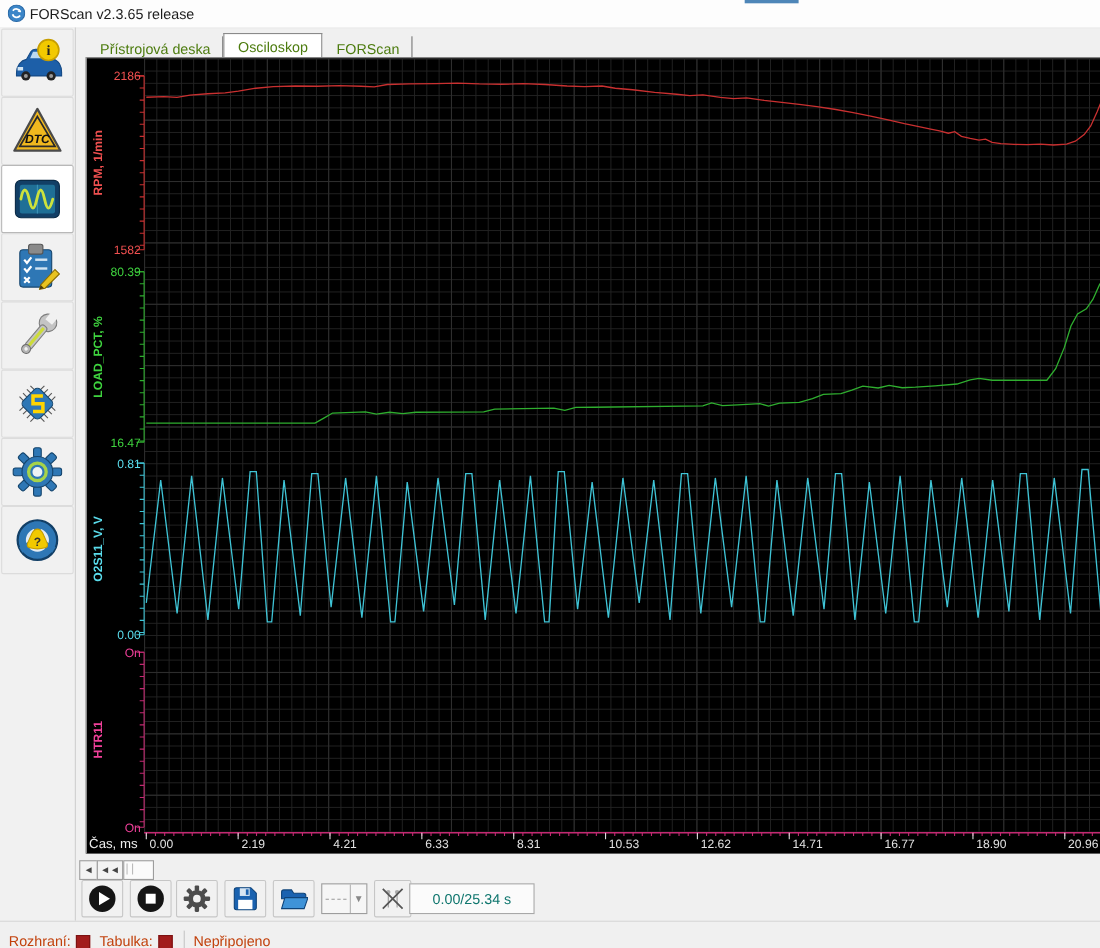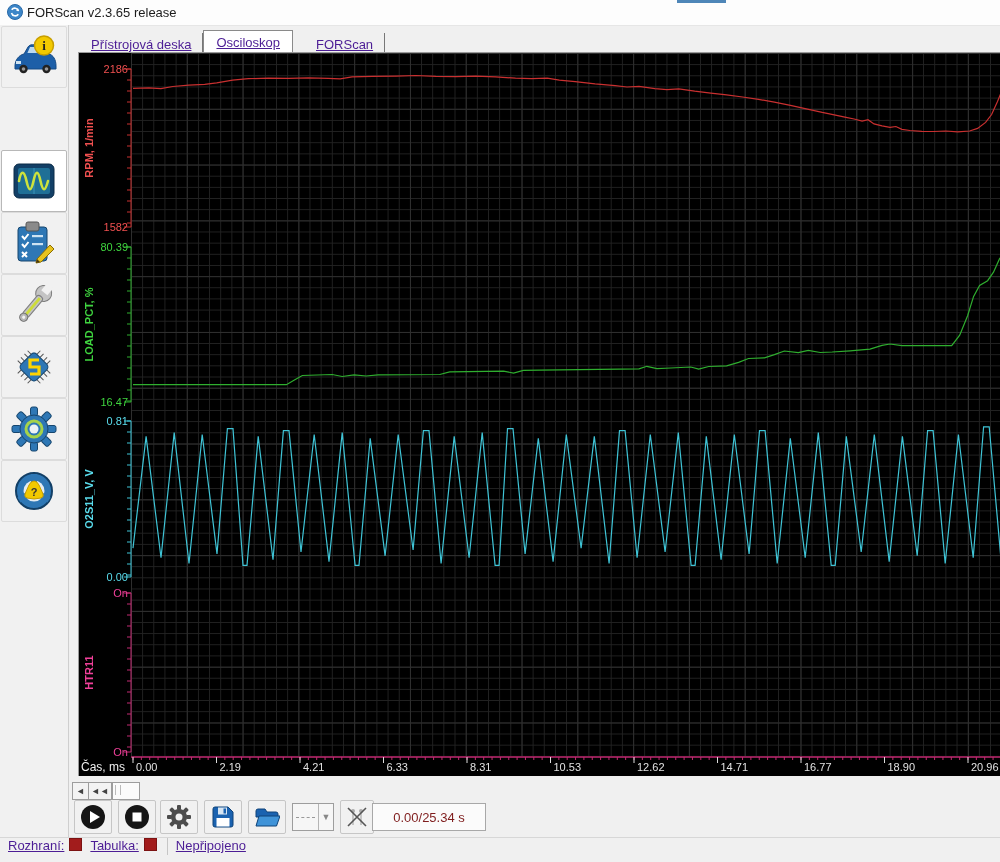--- a/index.html
+++ b/index.html
@@ -10,23 +10,23 @@
   #titlebar{left:0;top:0;width:1000px;height:25px;background:#fdfdfd;border-bottom:1px solid #e6e6e6;padding-left:44px;}
   #title-text{left:27px;top:5px;font-size:13px;color:#1c1c1c;}
   #blue-artifact{left:677px;top:0;width:49px;height:3px;background:#4e86b8;}
   
   #sidebar{left:0;top:25px;width:68px;height:837px;background:#f1f1f1;border-right:1px solid #cfcfcf;}
   .side-btn{position:absolute;left:1px;width:64px;height:60px;background:#f1f1f1;
             border:1px solid #dcdcdc;border-radius:2px;display:flex;align-items:center;justify-content:center;}
   .side-btn.active{background:#ffffff;border:1px solid #b8b8b8;}
   
   #tabbar{left:80px;top:30px;height:26px;display:flex;align-items:flex-end;}
-  .tab{font-size:13px;color:#4c1d95;padding:4px 11px 3px 11px;border-right:1px solid #777;height:16px;line-height:16px;text-decoration:underline;}
+  .tab{font-size:13px;color:#4d7c0f;padding:4px 11px 3px 11px;border-right:1px solid #777;height:16px;line-height:16px;}
   .tab.active{background:#fff;border:1px solid #8a8a8a;border-bottom:none;border-right:1px solid #8a8a8a;
-              padding:4px 12px 5px 12px;margin-right:12px;}
+              padding:4px 12px 5px 12px;margin-right:2px;}
   
   #plot{left:78px;top:52px;width:922px;height:723px;background:#000;
         border-left:1px solid #9a9a9a;border-top:1px solid #9a9a9a;}
   #grid{left:52px;top:0;width:870px;height:703px;
     background-image:
       linear-gradient(to right,#2e2e2e 1px,transparent 1px),
       linear-gradient(to bottom,#2e2e2e 1px,transparent 1px),
       linear-gradient(to right,#222 1px,transparent 1px),
       linear-gradient(to bottom,#222 1px,transparent 1px);
     background-size:55.8px 55.8px,55.8px 55.8px,11.16px 11.16px,11.16px 11.16px;}
@@ -38,24 +38,24 @@
   #scroll-thumb{position:absolute;left:42px;top:0;width:26px;height:16px;background:#fbfbfb;border:1px solid #9d9d9d;}
   #scroll-thumb i{display:block;width:1px;height:10px;background:#bbb;margin:2px 2px;float:left;}
   
   #toolbar{left:70px;top:800px;width:930px;height:38px;}
   .tool-btn{position:absolute;top:0;width:36px;height:32px;background:#f1f1f1;border:1px solid #c6c6c6;
             border-radius:2px;display:flex;align-items:center;justify-content:center;}
   #combo{left:222px;top:3px;width:40px;height:26px;background:#f6f6f6;border:1px solid #9d9d9d;display:flex;}
   #combo .line{flex:1;border-bottom:1px dashed #999;margin:12px 3px;}
   #combo .arrow{width:14px;border-left:1px solid #b5b5b5;color:#888;font-size:9px;display:flex;align-items:center;justify-content:center;}
   #timebox{left:302px;top:3px;width:112px;height:26px;background:#fbfbfb;border:1px solid #a8a8a8;
-           display:flex;align-items:center;justify-content:center;font-size:13px;color:#7f1d1d;}
+           display:flex;align-items:center;justify-content:center;font-size:13px;color:#0f766e;}
   
   #statusbar{left:0;top:837px;width:1000px;height:25px;background:#f0f0f0;border-top:1px solid #d7d7d7;
-             display:flex;align-items:flex-start;font-size:13px;color:#4c1d95;text-decoration:underline;}
+             display:flex;align-items:flex-end;font-size:13px;color:#c2410c;}
   .sq{width:11px;height:11px;background:#a21c1c;border:1px solid #7c1212;display:inline-block;margin:0 8px 0 5px;}
   #status-div{width:1px;height:17px;background:#c6c6c6;margin:0 8px 0 2px;}
 </style>
 </head>
 <body>
 
 <div class="abs" id="titlebar">
   <svg class="abs" style="left:7px;top:4px" width="16" height="16" viewBox="0 0 16 16">
     <circle cx="8" cy="8" r="7.5" fill="#3c86c8" stroke="#2a6aa8"></circle>
     <path d="M4.5 9a3.8 3.8 0 0 0 6.8 1.2" stroke="#fff" stroke-width="1.6" fill="none"></path>
@@ -71,20 +71,27 @@
     <svg width="48" height="48" viewBox="0 0 48 48">
       <path d="M5 33c0-6 4-11 9-12l4-7c1-1.6 2.6-2.2 4.2-2.2h7c2 0 4 1 5.2 3l4 6c5 1 7.6 6.2 7.6 12v3.2H5z" fill="#1d5fa8" stroke="#154a85"></path>
       <path d="M20 14h7c1.4 0 2.4.6 3 1.7l2.6 4.3H17.4z" fill="#bcd9f0"></path>
       <circle cx="13.5" cy="36" r="4.2" fill="#222"></circle>
         <circle cx="13.5" cy="36" r="1.8" fill="#999"></circle>
       <circle cx="36.5" cy="36" r="4.2" fill="#222"></circle>
         <circle cx="36.5" cy="36" r="1.8" fill="#999"></circle>
       <path d="M6 28h5v3H6z" fill="#cfe3f2"></path>
       <circle cx="34" cy="12.5" r="9.5" fill="#f2c900" stroke="#c79e00" stroke-width="1.5"></circle>
       <text x="34" y="17" text-anchor="middle" font-size="13" font-weight="bold" font-family="Liberation Serif,serif" fill="#222">i</text>
+    </svg>
+  </div>
+  <div class="side-btn" style="top:63px">
+    <svg width="48" height="48" viewBox="0 0 48 48">
+      <path d="M24 4 45 42 H3 Z" fill="#f0b81e" stroke="#4a4a4a" stroke-width="2" stroke-linejoin="round"></path>
+      <path d="M24 11 40 38 H8 Z" fill="none" stroke="#2a2a2a" stroke-width="1.6"></path>
+      <text x="24" y="35" text-anchor="middle" font-size="11" font-weight="bold" font-style="italic" fill="#111">DTC</text>
     </svg>
   </div>
   <div class="side-btn active" style="top:125px">
     <svg width="48" height="48" viewBox="0 0 48 48">
       <rect x="4" y="7" width="40" height="34" rx="5" fill="#123f66" stroke="#0a2a46"></rect>
       <rect x="8" y="11" width="32" height="26" rx="2" fill="#1f6f96"></rect>
       <line x1="24" y1="11" x2="24" y2="37" stroke="#3c93b8"></line>
       <path d="M9 24 C11 13,14 13,16.5 24 S21 35,23.5 24 S28 13,30.5 24 S35 35,38 24" fill="none" stroke="#cde23c" stroke-width="2.6" stroke-linecap="round"></path>
     </svg>
   </div>

